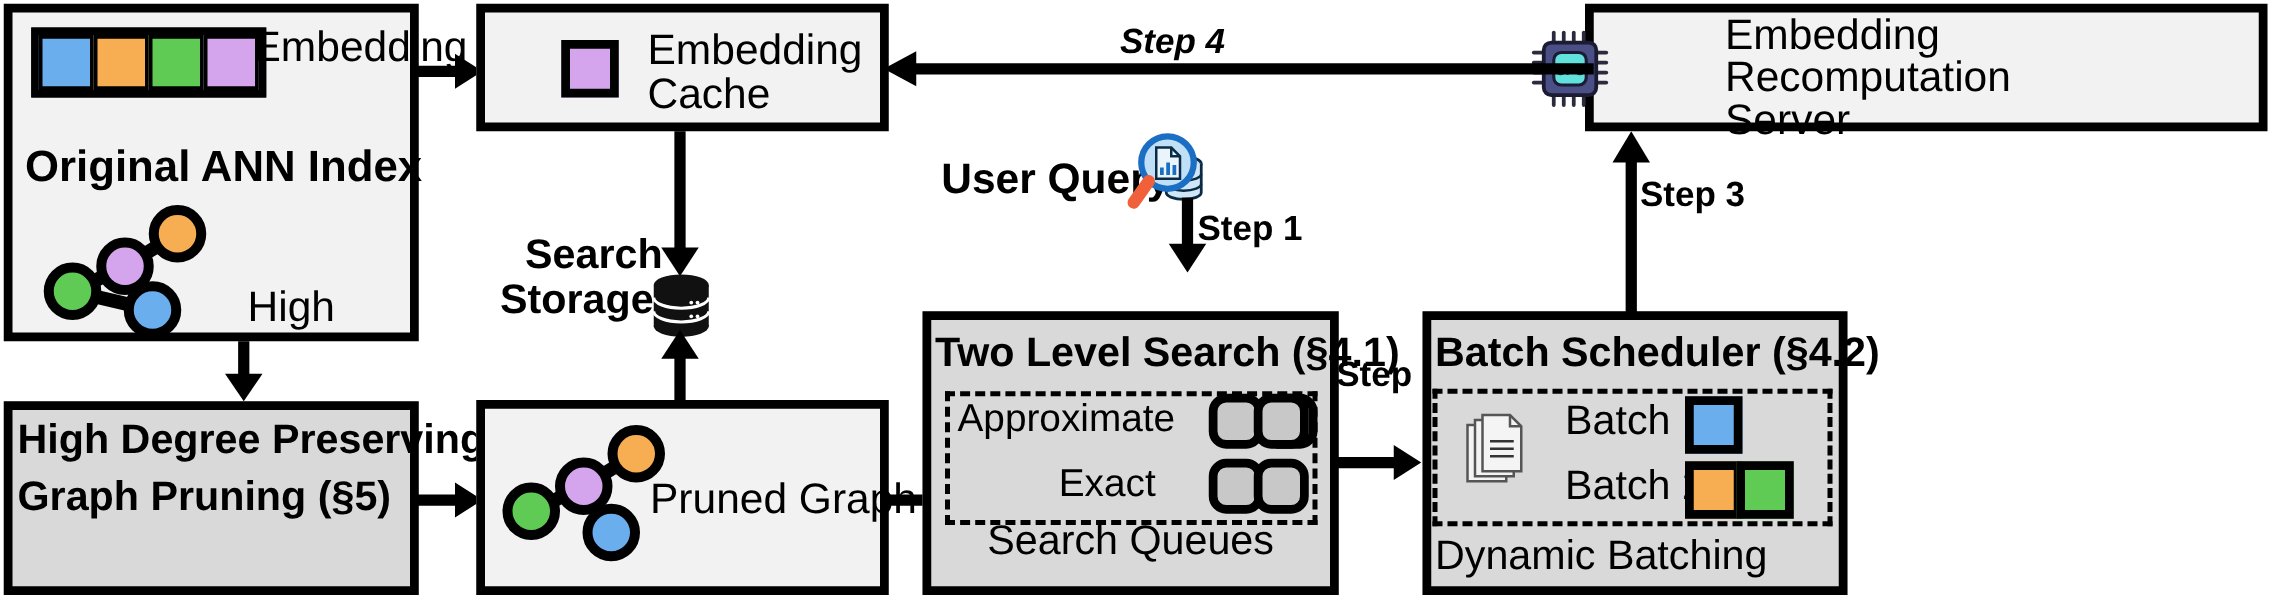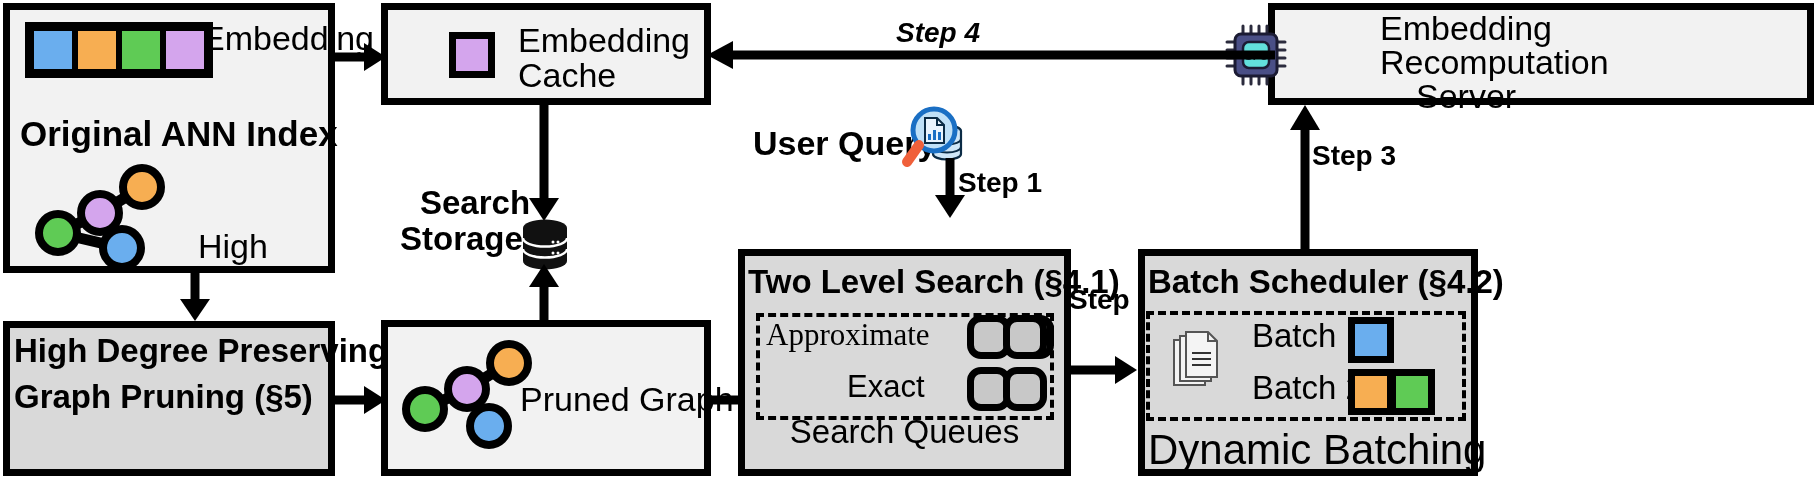--- a/index.html
+++ b/index.html
@@ -217,21 +217,21 @@
     </svg>
   </div>
   <div class="steplbl" style="left:958px;top:167px;font-size:28px;">Step 1</div>
 
   <div class="box shaded" style="left:738px;top:249px;width:333px;height:227px;">
   </div>
   <div class="lbl" style="left:748px;top:264px;width:313px;text-align:center;font-size:33px;font-weight:bold;">Two Level Search (§4.1)</div>
 
   <div class="dashed" style="left:756px;top:313px;width:298px;height:107px;"></div>
 
-  <div class="lbl" style="left:766px;top:318px;font-size:31px;font-family:Liberation Serif, serif;">Approximate</div>
+  <div class="lbl" style="left:766px;top:318px;font-size:31px;">Approximate</div>
   <div class="qcell" style="left:967px;top:315px;width:44px;height:44px;"></div>
   <div class="qcell" style="left:1010px;top:315px;width:44px;height:44px;"></div>
   <div class="qcell" style="left:1003px;top:315px;width:44px;height:44px;"></div>
 
   <div class="lbl" style="left:847px;top:370px;font-size:31px;">Exact</div>
   <div class="qcell" style="left:967px;top:367px;width:44px;height:44px;"></div>
   <div class="qcell" style="left:1003px;top:367px;width:44px;height:44px;"></div>
 
   <div class="lbl" style="left:748px;top:414px;width:313px;text-align:center;font-size:33px;">Search Queues</div>
 
@@ -265,21 +265,21 @@
     </svg>
   </div>
 
   <div class="lbl" style="left:1252px;top:318px;font-size:33px;">Batch 1</div>
   <div class="sq" style="left:1348px;top:317px;width:46px;height:46px;background:#6AAEEE;"></div>
 
   <div class="lbl" style="left:1252px;top:370px;font-size:33px;">Batch 2</div>
   <div class="sq" style="left:1348px;top:369px;width:46px;height:46px;background:#F7AE52;"></div>
   <div class="sq" style="left:1389px;top:369px;width:46px;height:46px;background:#5FCB55;"></div>
 
-  <div class="lbl" style="left:1148px;top:426px;width:320px;text-align:center;font-size:42px;">Dynamic Batching</div>
+  <div class="lbl" style="left:1148px;top:426px;width:320px;font-size:33px;">Dynamic Batching</div>
 
   <div class="arrow" style="left:1285px;top:104px;width:40px;height:148px;">
     <svg width="40" height="148" viewBox="0 0 40 148">
       <line x1="20" y1="148" x2="20" y2="24" stroke="#000" stroke-width="9"></line>
       <polygon points="20,1 5,26 35,26" fill="#000"></polygon>
     </svg>
   </div>
   <div class="steplbl" style="left:1312px;top:140px;font-size:28px;">Step 3</div>
 
   <div class="box" style="left:1268px;top:3px;width:546px;height:102px;">
@@ -306,21 +306,21 @@
           <line x1="51" y1="42" x2="60" y2="42"></line>
       </g>
       <rect x="10" y="10" width="42" height="42" rx="6" fill="#4a4f86" stroke="#1b1b33" stroke-width="3"></rect>
       <rect x="18" y="18" width="26" height="26" rx="6" fill="#62E0DC" stroke="#1b1b33" stroke-width="2.5"></rect>
       <text x="31" y="36" text-anchor="middle" font-family="'Liberation Sans', sans-serif" font-size="11" font-weight="bold" fill="#13323f">GPU</text>
     </svg>
   </div>
 
   <div class="lbl" style="left:1380px;top:9px;font-size:34px;">Embedding</div>
   <div class="lbl" style="left:1380px;top:43px;font-size:34px;">Recomputation</div>
-  <div class="lbl" style="left:1380px;top:77px;font-size:34px;margin-left:36px;">Server</div>
+  <div class="lbl" style="left:1380px;top:77px;font-size:34px;">Server</div>
 
   <div class="arrow" style="left:705px;top:35px;width:570px;height:40px;">
     <svg width="570" height="40" viewBox="0 0 570 40">
       <line x1="570" y1="20" x2="26" y2="20" stroke="#000" stroke-width="9"></line>
       <polygon points="2,20 28,6 28,34" fill="#000"></polygon>
     </svg>
   </div>
   <div class="steplbl" style="left:896px;top:17px;font-size:28px;font-style:italic;">Step 4</div>
 
 </div>

